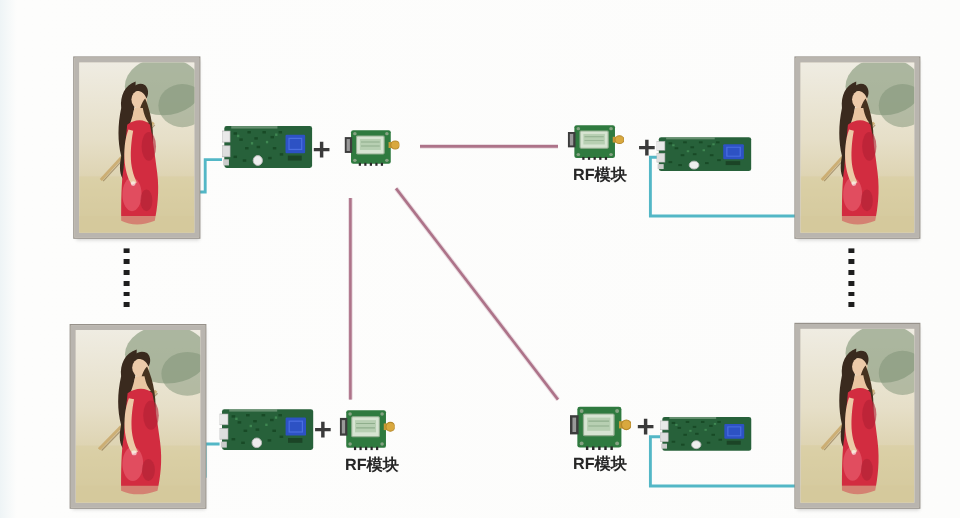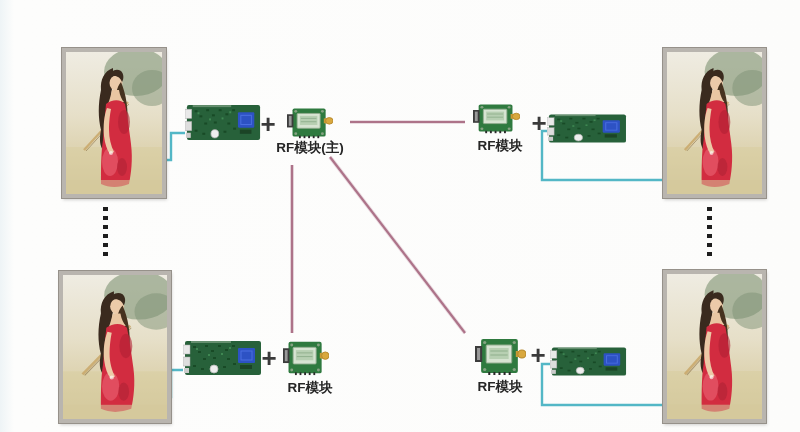--- a/index.html
+++ b/index.html
@@ -232,18 +232,17 @@
     <svg viewBox="0 0 50 40" preserveAspectRatio="none">
         <use href="#rf-module"></use>
       </svg>
   </div>
   <div class="cmp" id="rf-br">
     <svg viewBox="0 0 50 40" preserveAspectRatio="none">
         <use href="#rf-module"></use>
       </svg>
   </div>
 
-  <div class="rf-label" id="lbl-master">RF模块(主)</div>
   <div class="rf-label" id="lbl-tr">RF模块</div>
   <div class="rf-label" id="lbl-bl">RF模块</div>
   <div class="rf-label" id="lbl-br">RF模块</div>
 
 </div>
 
 </body></html>

